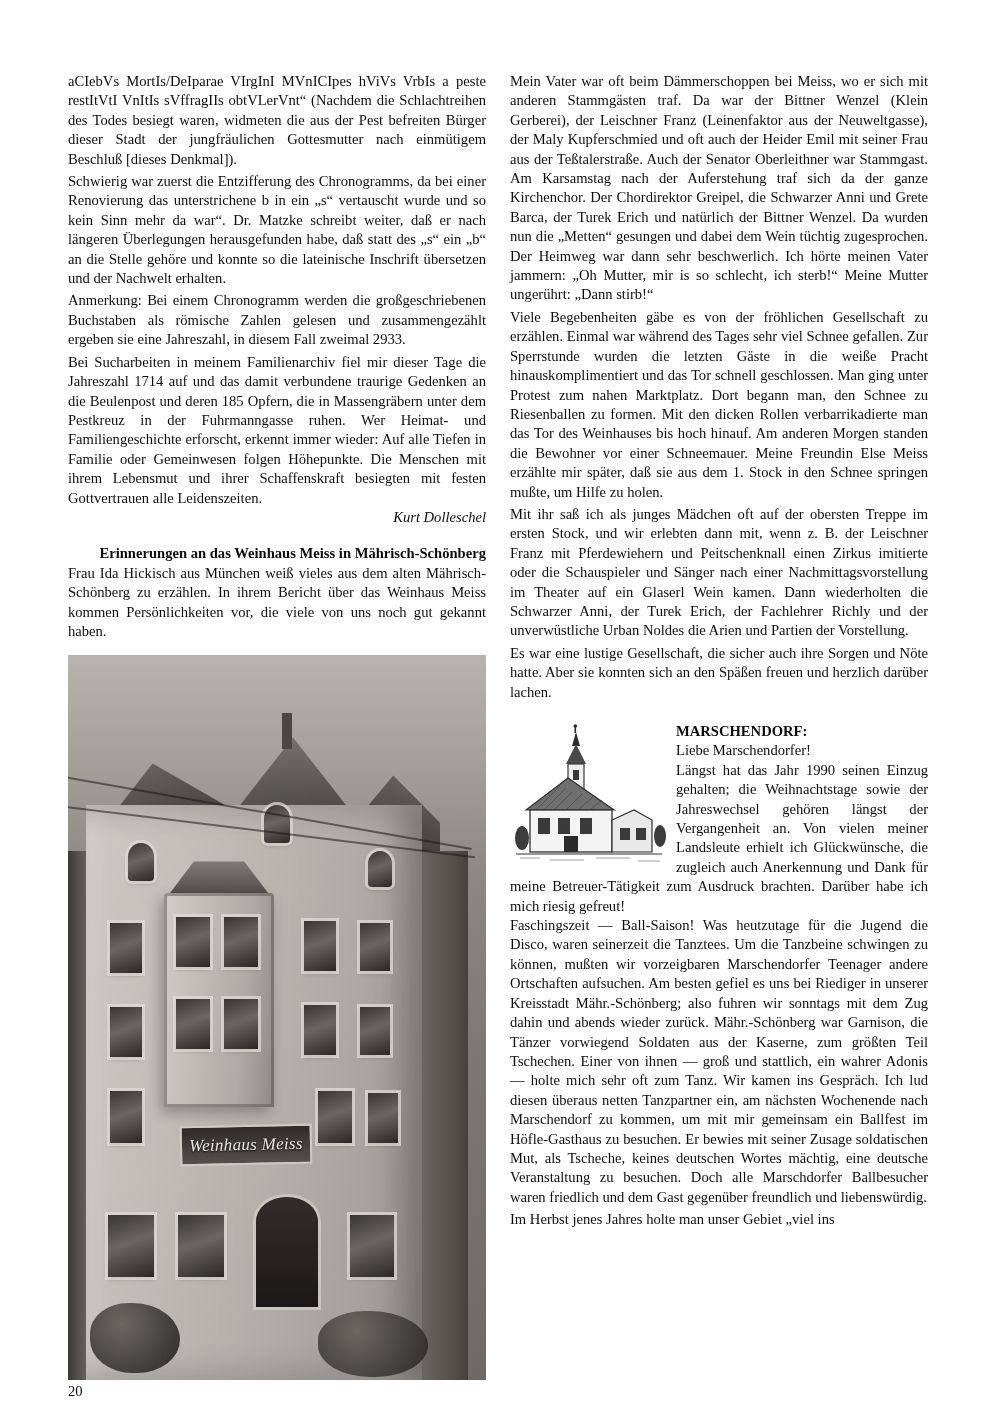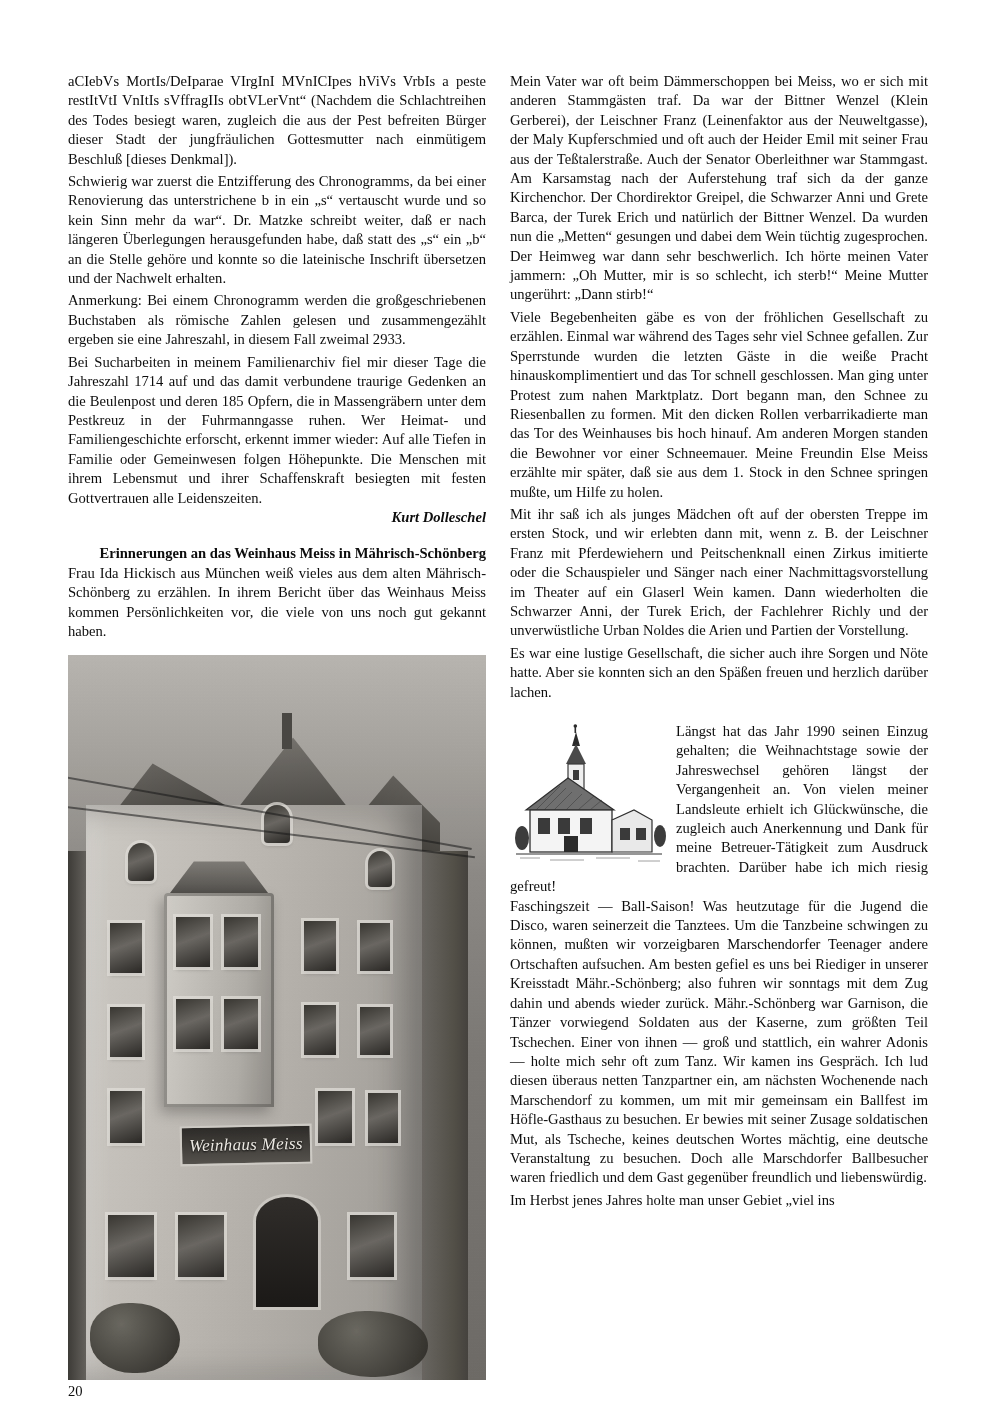--- a/index.html
+++ b/index.html
@@ -45,21 +45,20 @@
     text-justify: inter-word;
   }
   p.body + p.body { margin-top: 3px; }
 
   .sig {
     margin: 0;
     font-size: 14.6px;
     line-height: 19.4px;
     text-align: right;
     font-style: italic;
-    font-weight: bold;
   }
   h2.section {
     margin: 17px 0 0 0;
     font-size: 14.6px;
     line-height: 19.4px;
     font-weight: bold;
     text-align: right;
   }
 
   
@@ -226,21 +225,21 @@
   }
   .clearfix::after { content: ""; display: block; clear: both; }
 </style>
 </head>
 <body>
 
 <div class="page">
   <div class="columns">
 
     <div class="col col-left">
-      <p class="body">aCIebVs MortIs/DeIparae VIrgInI MVnICIpes hViVs VrbIs a peste restItVtI VnItIs sVffragIIs obtVLerVnt“ (Nachdem die Schlachtreihen des Todes besiegt waren, zugleich die aus der Pest befreiten Bürger dieser Stadt der jungfräulichen Gottesmutter nach einmütigem Beschluß [dieses Denkmal]).</p>
+      <p class="body">aCIebVs MortIs/DeIparae VIrgInI MVnICIpes hViVs VrbIs a peste restItVtI VnItIs sVffragIIs obtVLerVnt“ (Nachdem die Schlachtreihen des Todes besiegt waren, widmeten die aus der Pest befreiten Bürger dieser Stadt der jungfräulichen Gottesmutter nach einmütigem Beschluß [dieses Denkmal]).</p>
       <p class="body">Schwierig war zuerst die Entzifferung des Chronogramms, da bei einer Renovierung das unterstrichene b in ein „s“ vertauscht wurde und so kein Sinn mehr da war“. Dr. Matzke schreibt weiter, daß er nach längeren Überlegungen herausgefunden habe, daß statt des „s“ ein „b“ an die Stelle gehöre und konnte so die lateinische Inschrift übersetzen und der Nachwelt erhalten.</p>
       <p class="body">Anmerkung: Bei einem Chronogramm werden die großgeschriebenen Buchstaben als römische Zahlen gelesen und zusammengezählt ergeben sie eine Jahreszahl, in diesem Fall zweimal 2933.</p>
       <p class="body">Bei Sucharbeiten in meinem Familienarchiv fiel mir dieser Tage die Jahreszahl 1714 auf und das damit verbundene traurige Gedenken an die Beulenpost und deren 185 Opfern, die in Massengräbern unter dem Pestkreuz in der Fuhrmanngasse ruhen. Wer Heimat- und Familiengeschichte erforscht, erkennt immer wieder: Auf alle Tiefen in Familie oder Gemeinwesen folgen Höhepunkte. Die Menschen mit ihrem Lebensmut und ihrer Schaffenskraft besiegten mit festen Gottvertrauen alle Leidenszeiten.</p>
       <p class="sig">Kurt Dolleschel</p>
       <h2 class="section">Erinnerungen an das Weinhaus Meiss in Mährisch-Schönberg</h2>
       <p class="body">Frau Ida Hickisch aus München weiß vieles aus dem alten Mährisch-Schönberg zu erzählen. In ihrem Bericht über das Weinhaus Meiss kommen Persönlichkeiten vor, die viele von uns noch gut gekannt haben.</p>
 
       <div class="photo-wrap">
         <div class="photo">
 
@@ -346,20 +345,24 @@
               <line x1="86" y1="134" x2="120" y2="134"></line>
               <line x1="128" y1="137" x2="150" y2="137"></line>
             </g>
 
             <g fill="#3c3c3c">
               <ellipse cx="12" cy="114" rx="7" ry="12"></ellipse>
               <ellipse cx="150" cy="112" rx="6" ry="11"></ellipse>
             </g>
           </svg>
         </div>
+        <p class="marsch-text">
+          <span class="marsch-head">MARSCHENDORF:</span>
+          <span>Liebe Marschendorfer!</span>
+        </p>
         <p class="marsch-text">Längst hat das Jahr 1990 seinen Einzug gehalten; die Weihnachtstage sowie der Jahreswechsel gehören längst der Vergangenheit an. Von vielen meiner Landsleute erhielt ich Glückwünsche, die zugleich auch Anerkennung und Dank für meine Betreuer-Tätigkeit zum Ausdruck brachten. Darüber habe ich mich riesig gefreut!</p>
       </div>
 
       <p class="body">Faschingszeit — Ball-Saison! Was heutzutage für die Jugend die Disco, waren seinerzeit die Tanztees. Um die Tanzbeine schwingen zu können, mußten wir vorzeigbaren Marschendorfer Teenager andere Ortschaften aufsuchen. Am besten gefiel es uns bei Riediger in unserer Kreisstadt Mähr.-Schönberg; also fuhren wir sonntags mit dem Zug dahin und abends wieder zurück. Mähr.-Schönberg war Garnison, die Tänzer vorwiegend Soldaten aus der Kaserne, zum größten Teil Tschechen. Einer von ihnen — groß und stattlich, ein wahrer Adonis — holte mich sehr oft zum Tanz. Wir kamen ins Gespräch. Ich lud diesen überaus netten Tanzpartner ein, am nächsten Wochenende nach Marschendorf zu kommen, um mit mir gemeinsam ein Ballfest im Höfle-Gasthaus zu besuchen. Er bewies mit seiner Zusage soldatischen Mut, als Tscheche, keines deutschen Wortes mächtig, eine deutsche Veranstaltung zu besuchen. Doch alle Marschdorfer Ballbesucher waren friedlich und dem Gast gegenüber freundlich und liebenswürdig.</p>
       <p class="body">Im Herbst jenes Jahres holte man unser Gebiet „viel ins</p>
     </div>
   </div>
 
   <div class="page-number">20</div>
 </div>

